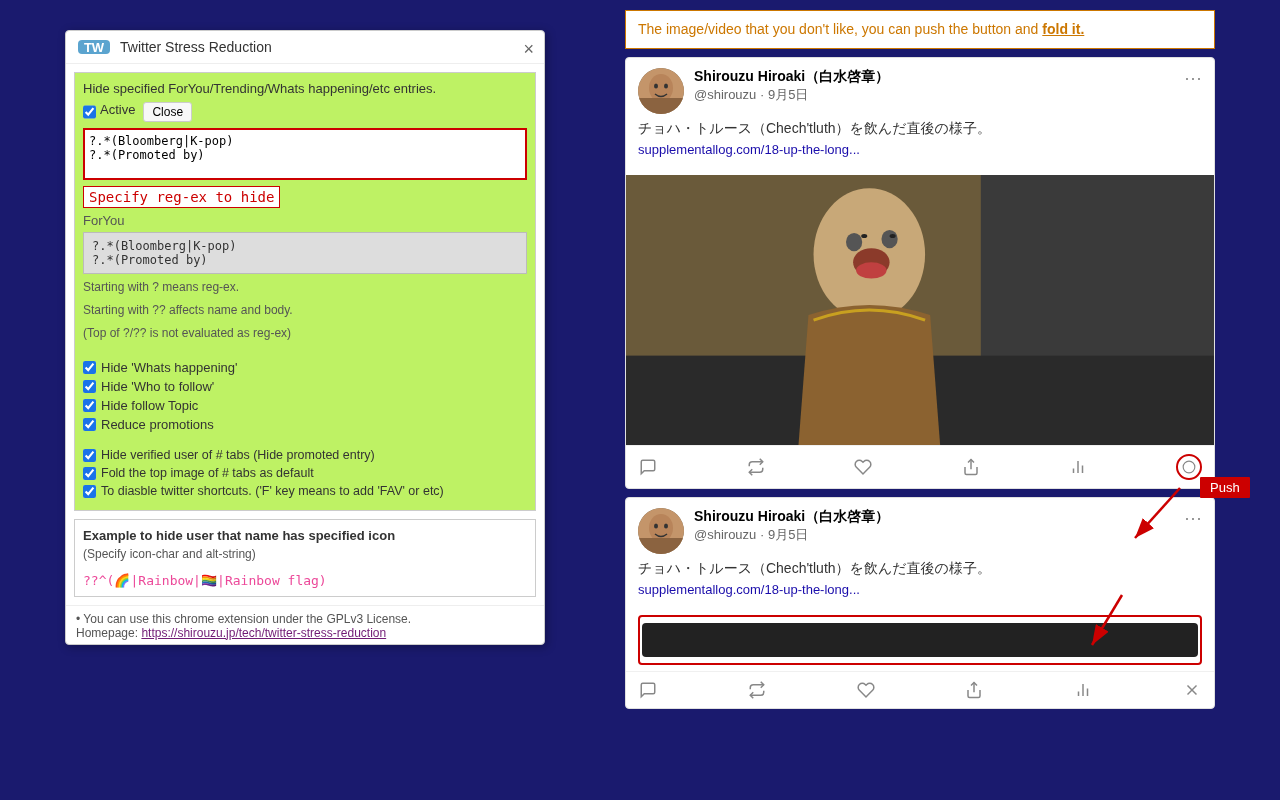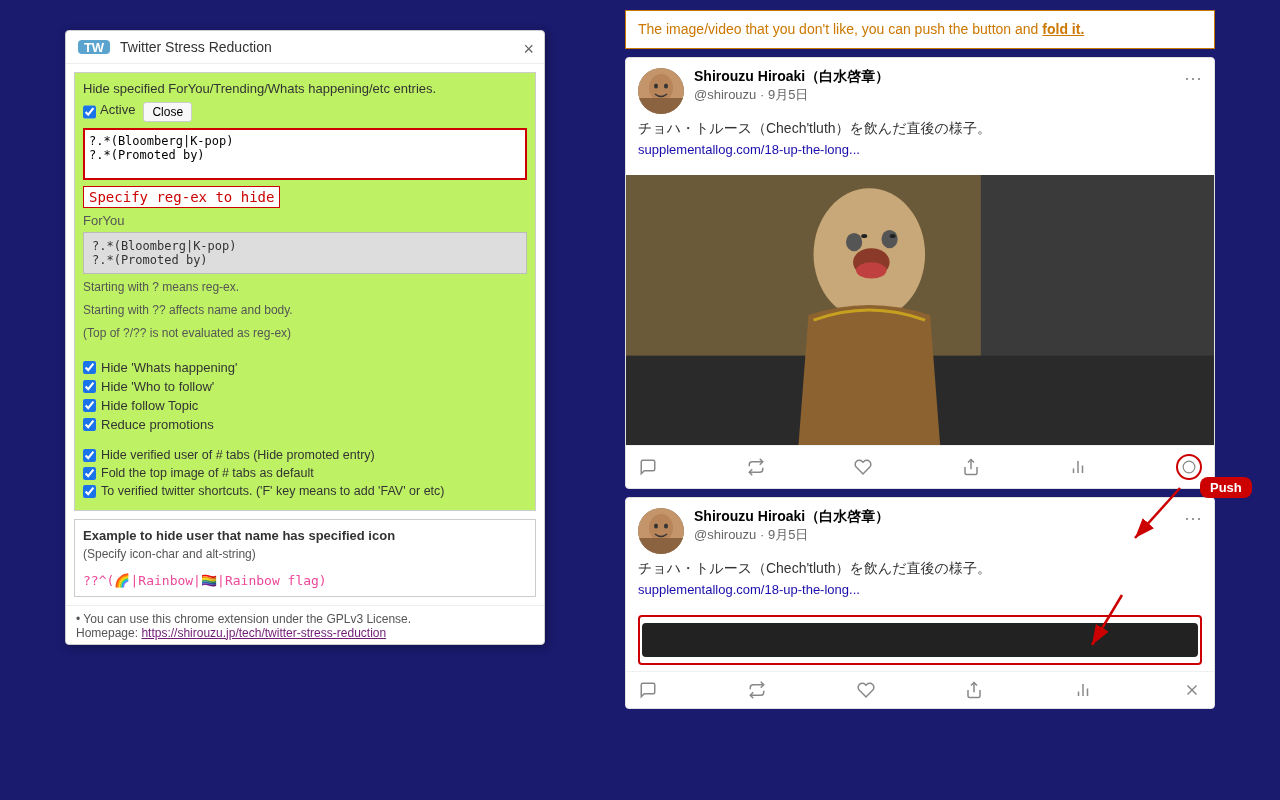--- a/index.html
+++ b/index.html
@@ -332,23 +332,23 @@
       cursor: pointer;
       background: #fff;
     }
 
     
     .push-label-badge {
       position: absolute;
       background: #c00;
       color: #fff;
       font-size: 13px;
-      font-weight: bold;
+      font-weight: normal;
       padding: 3px 10px;
-      border-radius: 8px;
+      border-radius: 1px;
     }
 
     
     .folded-image-bar {
       width: 100%;
       height: 34px;
       background: #222;
       border-radius: 4px;
       margin: 4px 0;
     }
@@ -442,21 +442,21 @@
       <div class="checkbox-row checkbox-row-small">
         <input type="checkbox" checked="" style="">
         <span>Hide verified user of # tabs (Hide promoted entry)</span>
       </div>
       <div class="checkbox-row checkbox-row-small">
         <input type="checkbox" checked="" style="">
         <span>Fold the top image of # tabs as default</span>
       </div>
       <div class="checkbox-row checkbox-row-small">
         <input type="checkbox" checked="" style="">
-        <span>To verified twitter shortcuts. ('F' key means to add 'FAV' or etc)</span>
+        <span>To diasble twitter shortcuts. ('F' key means to add 'FAV' or etc)</span>
       </div>
     </div>
 
     <div class="section-box2">
       <div class="bold-title">Example to hide user that name has specified icon</div>
       <div class="icon-text">(Specify icon-char and alt-string)</div>
       <div style="height:6px;"></div>
       <div class="icon-example">??^(🌈|Rainbow|🏳️‍🌈|Rainbow flag)</div>
     </div>
 

